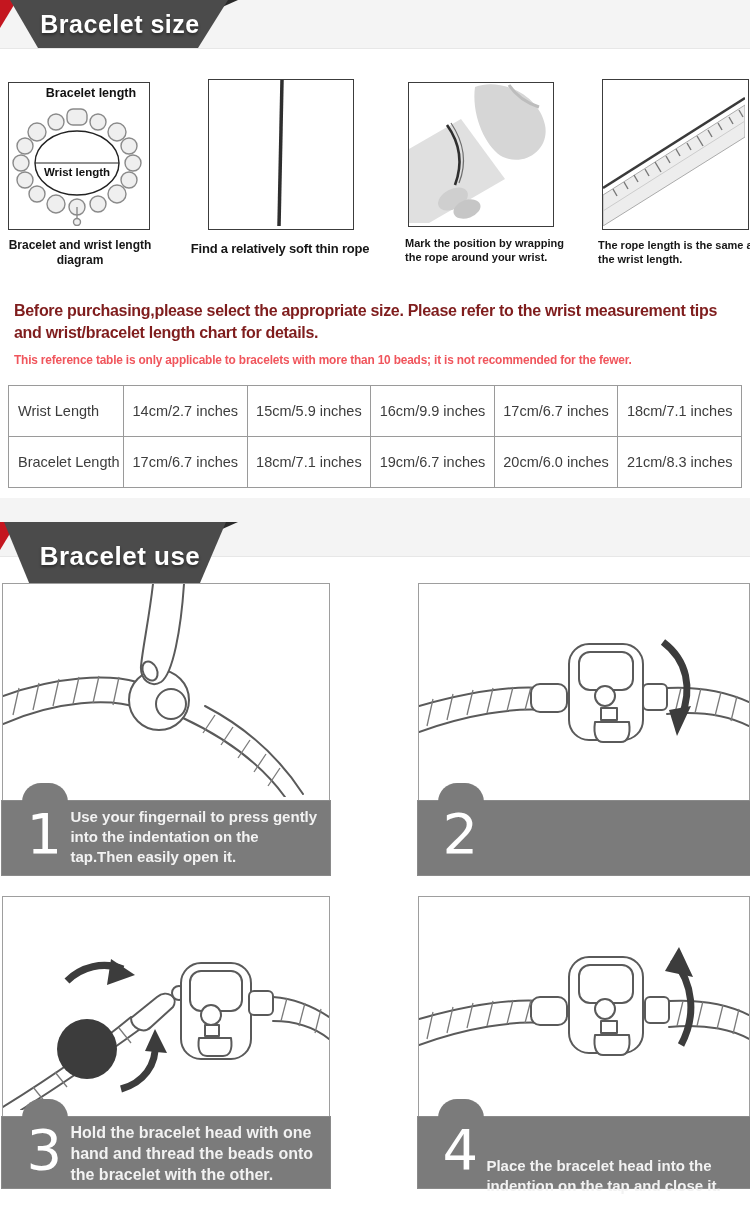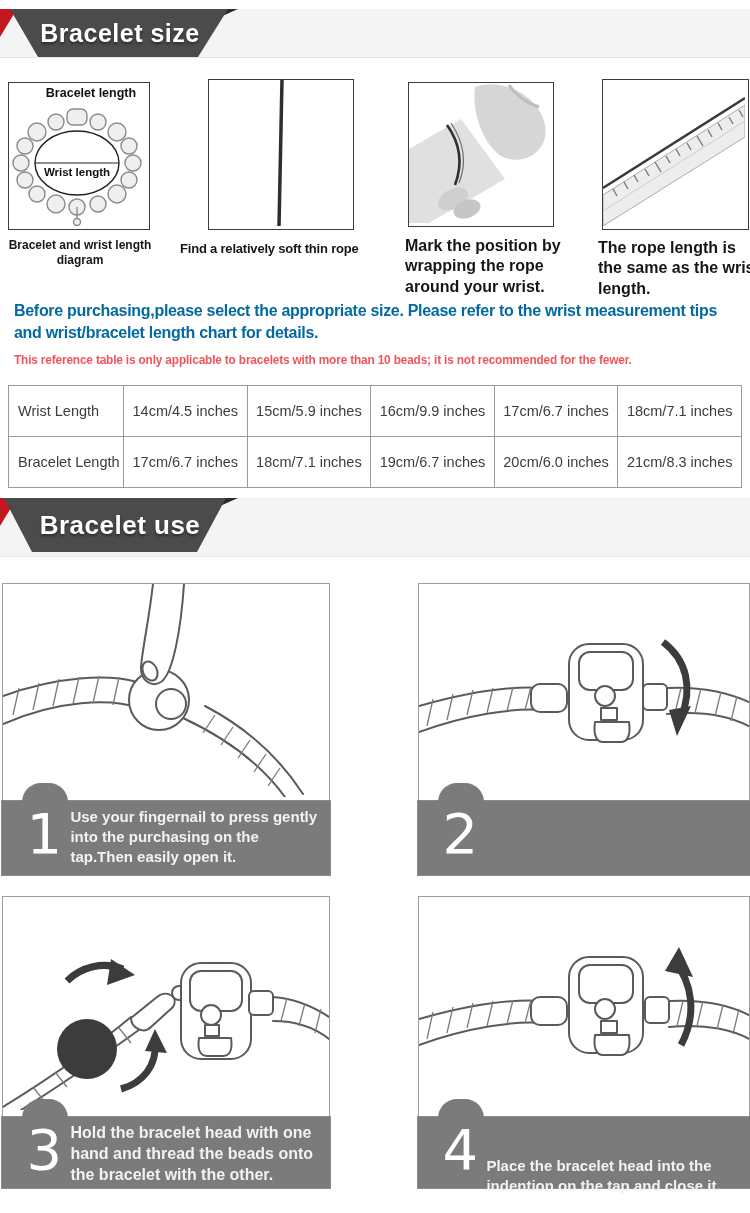--- a/index.html
+++ b/index.html
@@ -1,43 +1,43 @@
 <!DOCTYPE html>
 <html><head>
 <meta charset="utf-8">
 <style>
   html,body{margin:0;padding:0;background:#fff;}
   #page{position:relative;width:750px;height:1213px;background:#fff;overflow:hidden;
         font-family:"Liberation Sans",sans-serif;color:#1e1e1e;}
 
   
   .strip{position:absolute;left:0;width:750px;background:#f4f4f4;border-bottom:1px solid #e7e7e7;}
-  .strip1{top:0;height:48px;margin-top:9px;}
+  .strip1{top:0;height:48px;}
   .strip2{top:498px;height:58px;}
   .ribbon{position:absolute;left:0;top:0;width:242px;height:48px;}
-  .strip2 .ribbon{height:54px;}
+  .strip2 .ribbon{height:68px;margin-top:24px;}
   .ribbon-fold{position:absolute;left:190px;top:0;width:48px;height:15px;background:#2a2a2a;
                clip-path:polygon(0 0,100% 0,30% 100%,0 100%);}
   .ribbon-accent{position:absolute;left:0;top:0;width:17px;height:28px;background:#c4161f;
                clip-path:polygon(0 0,100% 0,0 100%);}
   .ribbon-body{position:absolute;left:0;top:0;width:240px;height:100%;background:#4b4b4b;
                clip-path:polygon(10px 0,228px 0,198px 100%,38px 100%);
                display:flex;align-items:center;justify-content:center;}
   .ribbon-body span{color:#fff;font-weight:bold;font-size:25px;letter-spacing:.5px;
                text-shadow:0 2px 3px rgba(0,0,0,.45);}
   .strip2 .ribbon-body span{font-size:26px;}
 
   
   .mbox{position:absolute;background:#fff;border:1.6px solid #3c3c3c;}
-  .mcap{position:absolute;font-weight:bold;font-size:16px;line-height:1.28;color:#161616;}
+  .mcap{position:absolute;font-weight:bold;font-size:11px;line-height:1.28;color:#161616;}
   .overlay-label{position:absolute;font-weight:bold;color:#111;}
 
   
   .intro-head{position:absolute;left:14px;top:300px;width:724px;font-size:16px;font-weight:bold;
-              letter-spacing:-.3px;line-height:1.35;color:#0369a1;}
+              letter-spacing:-.3px;line-height:1.35;color:#7f1d1d;}
   .intro-note{position:absolute;left:14px;top:352px;white-space:nowrap;font-size:13.5px;font-weight:bold;
               color:#f0555c;transform:scaleX(.88);transform-origin:left center;letter-spacing:-.2px;}
 
   
   table.size{position:absolute;left:8px;top:385px;width:734px;border-collapse:collapse;table-layout:fixed;}
   table.size td{border:1px solid #9a9a9a;height:48px;font-size:14.5px;color:#3d3d3d;
                 text-align:center;vertical-align:middle;background:#fff;}
   table.size td.rowhead{text-align:left;padding-left:9px;}
 
   
@@ -98,21 +98,21 @@
     <span class="overlay-label" style="left:30px;top:3px;width:104px;font-size:12.5px;text-align:center;">Bracelet length</span>
     <span class="overlay-label" style="left:26px;top:83px;width:84px;font-size:11.5px;text-align:center;">Wrist length</span>
   </div>
   <div class="mcap" style="left:0px;top:238px;width:160px;text-align:center;font-size:12px;">Bracelet and wrist length diagram</div>
 
   <div class="mbox" style="left:208px;top:79px;width:144px;height:149px;">
     <svg width="141" height="146" viewBox="0 0 141 146">
       <line x1="73" y1="0" x2="70" y2="146" stroke="#2e2e2e" stroke-width="3.5"></line>
     </svg>
   </div>
-  <div class="mcap" style="left:180px;top:241px;width:200px;text-align:left;white-space:nowrap;letter-spacing:-.2px;font-size:13px;">Find a relatively soft thin rope</div>
+  <div class="mcap" style="left:180px;top:241px;width:200px;text-align:center;white-space:nowrap;letter-spacing:-.2px;font-size:13px;">Find a relatively soft thin rope</div>
 
   <div class="mbox" style="left:408px;top:82px;width:144px;height:143px;">
     <svg width="141" height="140" viewBox="0 0 141 140">
       <path d="M0,66 L52,36 L96,96 L20,140 L0,140 Z" fill="#e0e0e0"></path>
       <path d="M66,4 C92,-6 130,12 136,42 C141,66 116,84 94,74 C78,66 62,34 66,4 Z" fill="#d6d6d6"></path>
       <path d="M100,2 C108,14 118,20 130,24" stroke="#bdbdbd" stroke-width="3" fill="none"></path>
       <ellipse cx="44" cy="116" rx="16" ry="10" fill="#cfcfcf" transform="rotate(-28 44 116)"></ellipse>
       <ellipse cx="58" cy="126" rx="14" ry="9" fill="#c6c6c6" transform="rotate(-20 58 126)"></ellipse>
       <path d="M38,42 Q58,70 46,102" stroke="#2f2f2f" stroke-width="2.6" fill="none"></path>
       <path d="M42,40 Q62,70 50,100" stroke="#6e6e6e" stroke-width="1.2" fill="none"></path>
@@ -152,21 +152,21 @@
         <col style="width:115px">
         <col>
         <col>
         <col>
         <col>
         <col>
       </colgroup>
     <tbody>
         <tr>
       <td class="rowhead">Wrist Length</td>
-      <td>14cm/4.5 inches</td>
+      <td>14cm/2.7 inches</td>
       <td>15cm/5.9 inches</td>
       <td>16cm/9.9 inches</td>
       <td>17cm/6.7 inches</td>
       <td>18cm/7.1 inches</td>
     </tr>
     <tr>
       <td class="rowhead">Bracelet Length</td>
       <td>17cm/6.7 inches</td>
       <td>18cm/7.1 inches</td>
       <td>19cm/6.7 inches</td>
@@ -208,21 +208,21 @@
         <line x1="247" y1="156" x2="235" y2="174"></line>
           <line x1="263" y1="170" x2="251" y2="188"></line>
         <line x1="277" y1="184" x2="265" y2="202"></line>
       </g>
       <path class="lnf" d="M150,0 C146,35 140,62 138,82 C137,96 148,104 158,98 C170,90 178,45 181,0"></path>
       <ellipse class="lnf" cx="147" cy="87" rx="7" ry="10" transform="rotate(-24 147 87)"></ellipse>
     </svg>
     <div class="bar" style="height:74px;">
       <div class="bump"></div>
       <div class="num">1</div>
-      <div class="bar-text" style="top:6px;">Use your fingernail to press gently into the purchasing on the tap.Then easily open it.</div>
+      <div class="bar-text" style="top:6px;">Use your fingernail to press gently into the indentation on the tap.Then easily open it.</div>
     </div>
   </div>
 
   <div class="panel" style="left:418px;top:583px;width:330px;height:290px;">
     <svg width="330" height="213" viewBox="0 0 330 213">
       <path class="ln" d="M0,122 C50,108 92,102 122,104"></path>
       <path class="ln" d="M0,148 C50,130 94,124 124,126"></path>
       <g class="hat">
         <line x1="14" y1="115" x2="8" y2="142"></line>
           <line x1="34" y1="110" x2="28" y2="136"></line>

